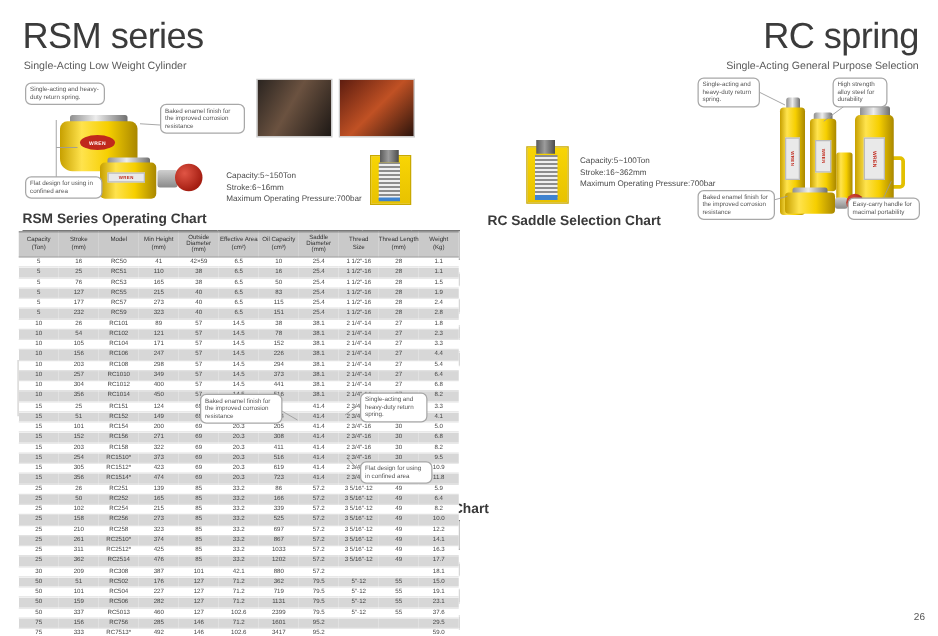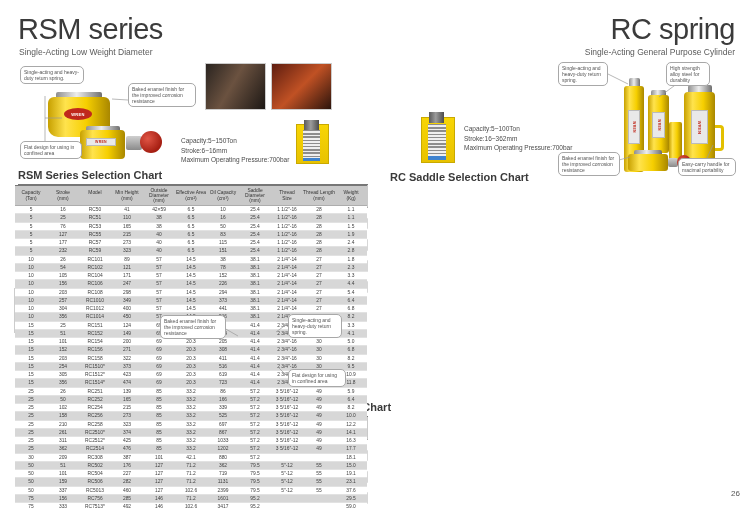--- a/index.html
+++ b/index.html
@@ -77,21 +77,21 @@
       <polyline points="287,376 278,367"></polyline>
       <polyline points="606,73 628,84"></polyline>
       <polyline points="678,83 659,97"></polyline>
       <polyline points="619,160 630,157"></polyline>
       <polyline points="707,158 713,145"></polyline>
     </g>
   </svg>
 
   <div>
     <div class="page-title" style="left:18px; top:13px;">RSM series</div>
-    <div class="page-subtitle" style="left:19px; top:47px;">Single-Acting Low Weight Diameter</div>
+    <div class="page-subtitle" style="left:19px; top:47px;">Single-Acting Low Weight Cylinder</div>
 
     <div class="callout" style="left:20px; top:66px; width:64px;">Single-acting and heavy-duty return spring.</div>
     <div class="callout" style="left:128px; top:83px; width:68px;">Baked enamel finish for the improved corrosion resistance</div>
     <div class="callout" style="left:20px; top:141px; width:62px;">Flat design for using in confined area</div>
 
     <div>
       <div class="cyl-cap" style="left:56px; top:92px; width:46px; height:8px;"></div>
       <div class="cyl-body" style="left:48px; top:97px; width:62px; height:40px; border-radius:6px 6px 10px 10px;"></div>
       <div class="brand-oval" style="left:64px; top:108px; width:28px; height:12px;">
         <span class="brand-txt">WREN</span>
@@ -113,21 +113,21 @@
       <div>Stroke:6~16mm</div>
       <div>Maximum Operating Pressure:700bar</div>
     </div>
 
     <div class="xsec" style="left:296px; top:124px; width:33px; height:40px;">
       <div class="piston"></div>
       <div class="bore"></div>
       <div class="blue"></div>
     </div>
 
-    <div class="chart-heading" style="left:18px; top:169px;">RSM Series Selection Chart</div>
+    <div class="chart-heading" style="left:18px; top:169px;">RSM Series Operating Chart</div>
     <table class="spec t-big t-rsm">
         <thead>
           <tr>
             <th>
               <div>Capacity</div>
               <div>(Ton)</div>
             </th>
             <th>
               <div>Stroke</div>
               <div>(mm)</div>
@@ -390,21 +390,21 @@
             <td>42.1</td>
           </tr>
         </tbody>
       </table>
 
     <div class="page-num" style="left:18px; top:489px;">25</div>
   </div>
 
   <div>
     <div class="page-title" style="right:15px; top:13px; left:auto; position:absolute;">RC spring</div>
-    <div class="page-subtitle" style="right:15px; top:47px; left:auto; position:absolute;">Single-Acting General Purpose Cylinder</div>
+    <div class="page-subtitle" style="right:15px; top:47px; left:auto; position:absolute;">Single-Acting General Purpose Selection</div>
 
     <div class="callout" style="left:558px; top:62px; width:50px;">Single-acting and heavy-duty return spring.</div>
     <div class="callout" style="left:666px; top:62px; width:44px;">High strength alloy steel for durability</div>
     <div class="callout" style="left:558px; top:152px; width:62px;">Baked enamel finish for the improved corrosion resistance</div>
     <div class="callout" style="left:678px; top:158px; width:58px;">Easy-carry handle for macimal portability</div>
 
     <div class="xsec" style="left:421px; top:117px; width:34px; height:46px;">
       <div class="piston"></div>
       <div class="bore"></div>
       <div class="blue"></div>

